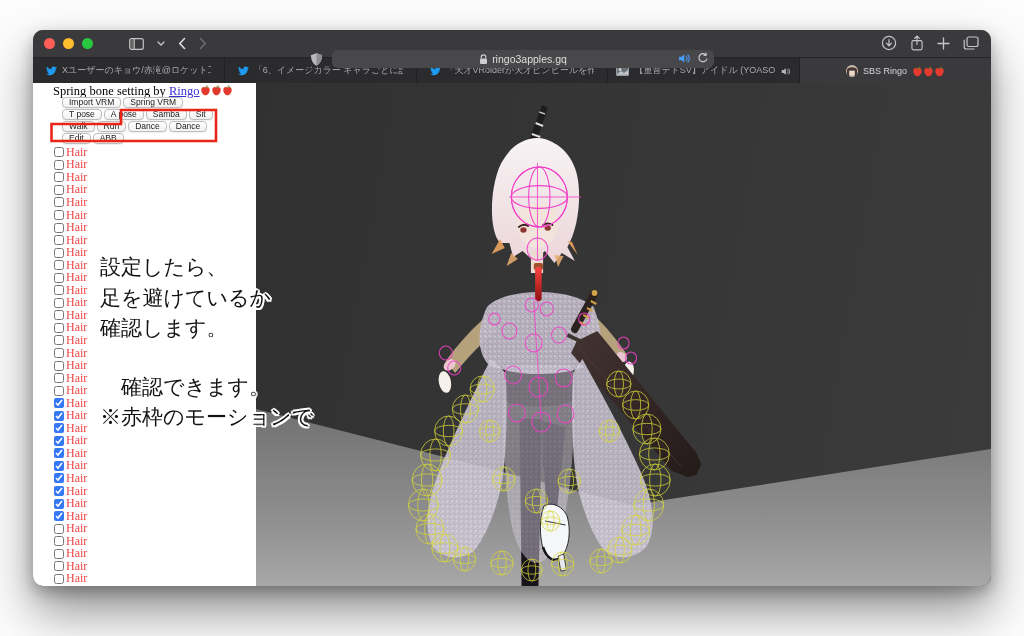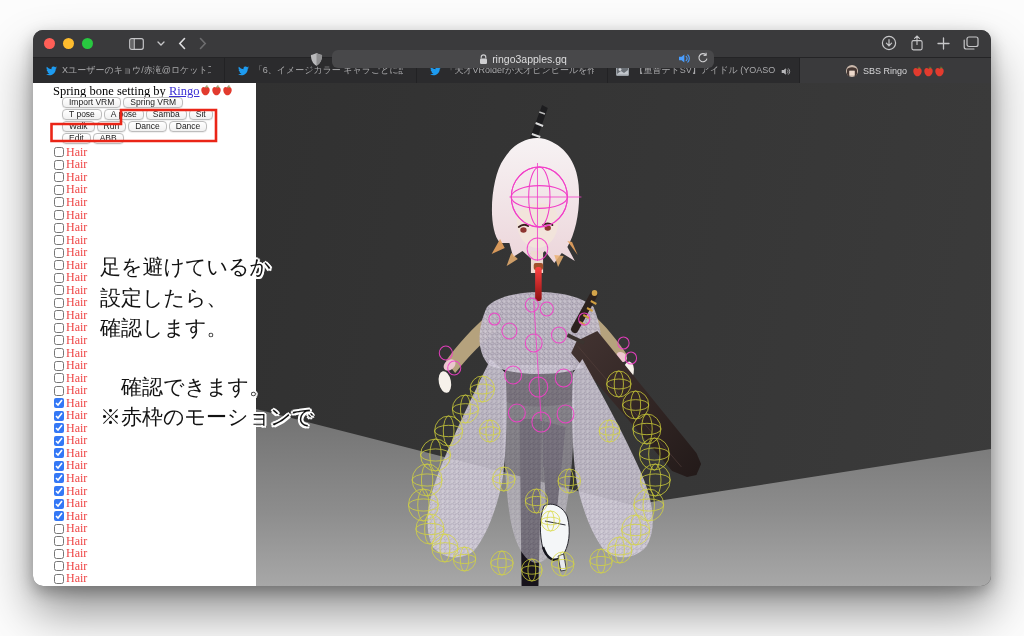--- a/index.html
+++ b/index.html
@@ -620,20 +620,20 @@
               <circle cx="520" cy="520" r="10" fill="none" stroke="#d8d83a" stroke-width="0.9"></circle>
               <ellipse cx="520" cy="520" rx="10" ry="3.8" fill="none" stroke="#d8d83a" stroke-width="0.9"></ellipse>
               <ellipse cx="520" cy="520" rx="3.8" ry="10" fill="none" stroke="#d8d83a" stroke-width="0.9"></ellipse>
             </g>
         </svg>
       </div>
     </div>
   </div>
 
   <div class="caption" id="caption">
+      <div class="cap-line">設定したら、</div>
       <div class="cap-line">足を避けているか</div>
-      <div class="cap-line">設定したら、</div>
       <div class="cap-line">確認します。</div>
       <div class="cap-gap"></div>
       <div class="cap-line">　確認できます。</div>
       <div class="cap-line">※赤枠のモーションで</div>
     </div>
 </div>
 
 </body></html>

